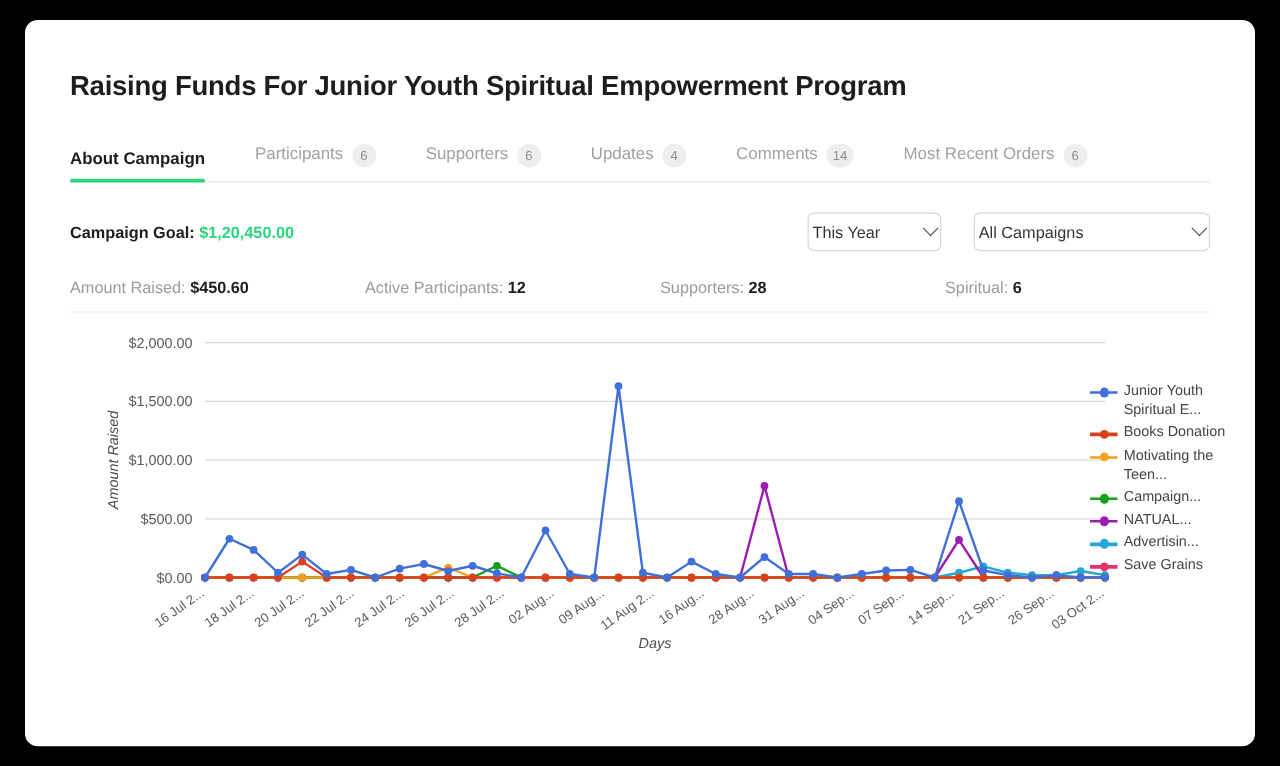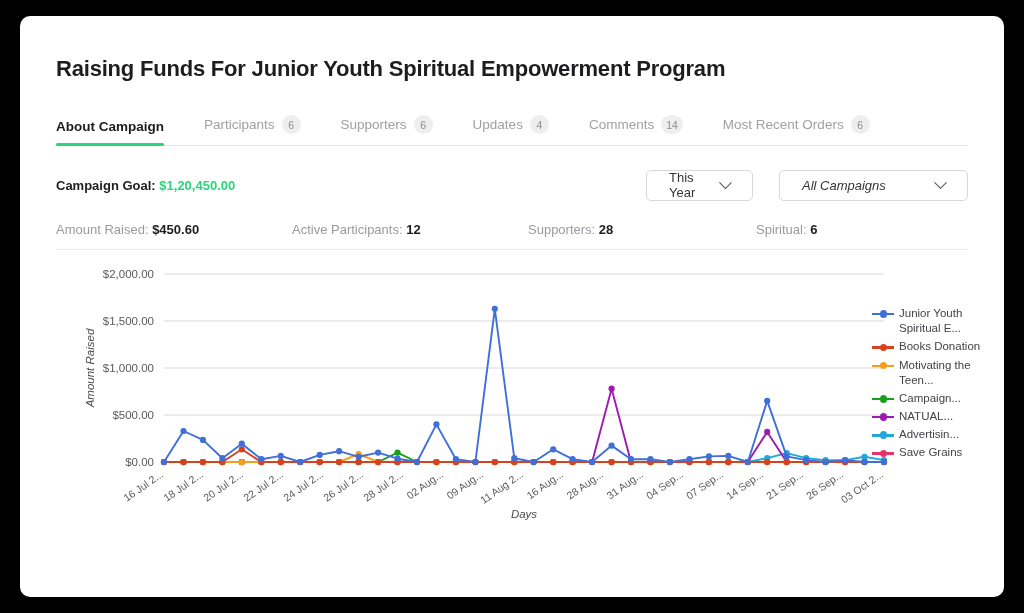--- a/index.html
+++ b/index.html
@@ -32,21 +32,21 @@
   
   #tabs {
     display: flex;
     align-items: flex-end;
     gap: 40px;
     margin-top: 26px;
     border-bottom: 1px solid #e6e6e6;
     height: 38px;
   }
   .tab {
-    display: flex; align-items: center; gap: 7px;
+    display: flex; align-items: flex-start; gap: 7px;
     font-size: 13.5px;
     color: #a0a0a5;
     padding-bottom: 11px;
     position: relative;
     cursor: pointer;
     white-space: nowrap;
   }
   .tab.active { color: #1d1d1f; font-weight: bold; }
   .tab.active:after {
     content: ""; position: absolute; left: 0; right: 0; bottom: -1px;
@@ -64,24 +64,24 @@
     display: flex; align-items: center; justify-content: space-between;
     margin-top: 22px; height: 34px;
   }
   #goal-text { font-size: 13px; font-weight: bold; color: #1d1d1f; }
   #goal-value { color: #2bd47d; font-weight: bold; }
   .selects { display: flex; gap: 26px; }
   .select {
     display: flex; align-items: center; justify-content: space-between;
     border: 1px solid #d8d8dc; border-radius: 5px;
     background: #fff; height: 31px; font-size: 13px; color: #35353a;
-    padding: 0 22px; cursor: pointer;
+    padding: 0 3px; cursor: pointer;
   }
   #select-period { width: 107px; }
-  #select-campaign { width: 189px; font-style: italic; }
+  #select-campaign { width: 189px; }
   .chev { width: 9px; height: 9px; border-right: 1.6px solid #55555a;
           border-bottom: 1.6px solid #55555a; transform: rotate(45deg) translate(-2px,-2px); }
 
   
   #stats {
     display: flex; margin-top: 20px;
     padding-bottom: 12px; border-bottom: 1px solid #ececec;
     font-size: 13px; color: #9a9aa0;
   }
   .stat { white-space: nowrap; }

